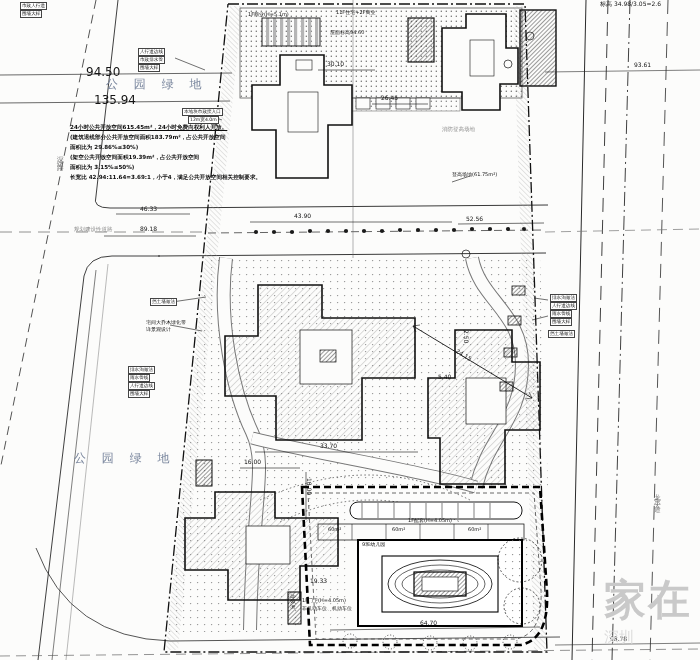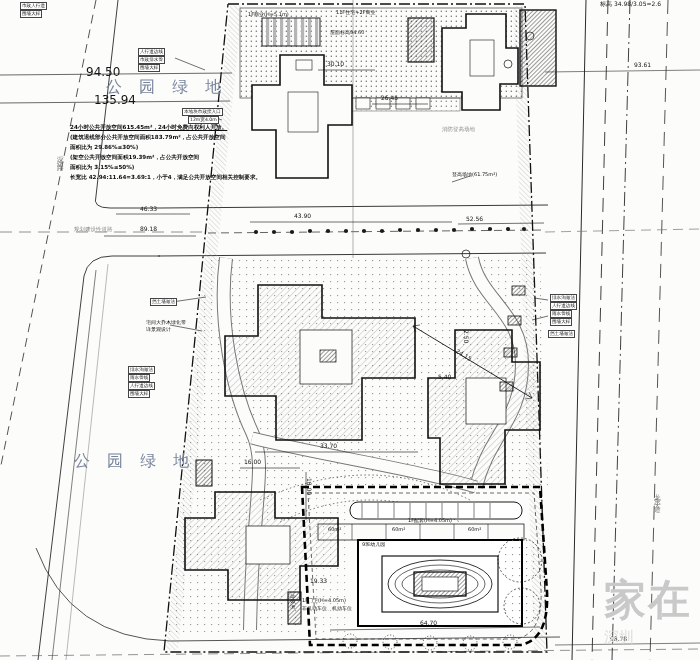--- a/index.html
+++ b/index.html
@@ -5,21 +5,21 @@
   html,body{margin:0;padding:0;background:#e8e8e8;}
   .stage{position:relative;width:700px;height:660px;background:#fcfcfb;overflow:hidden;
          font-family:"DejaVu Sans",sans-serif;}
   svg{position:absolute;left:0;top:0;}
   .lb{position:absolute;white-space:nowrap;color:#141414;transform-origin:0 0;line-height:1.1;}
   .dim{font-size:12px;}
   .dim-s{font-size:6px;}
   .txt-s{font-size:5px;}
   .gray-s{font-size:5.5px;color:#8d8d8d;}
   .tag{font-size:4.6px;border:0.5px solid #444;background:#fff;padding:0 1px;line-height:6px;}
-  .area{font-size:16px;color:#76839b;letter-spacing:6px;}
+  .area{font-size:12px;color:#76839b;letter-spacing:6px;}
   .vroad{font-size:7px;color:#7a7a7a;writing-mode:vertical-rl;letter-spacing:4px;}
   .note-box{position:absolute;left:70px;top:122px;width:180px;}
   .note-l{font-size:5.6px;line-height:10px;color:#0d0d0d;white-space:nowrap;font-weight:bold;}
   .u{text-decoration:underline;}
   .wm{position:absolute;left:604px;top:572px;pointer-events:none;}
   .wm-main{font-size:42px;color:#c9c9c9;font-weight:bold;letter-spacing:2px;}
   .wm-sub{font-size:15px;color:#dcdcdc;vertical-align:12px;}
 </style>
 </head>
 <body>

